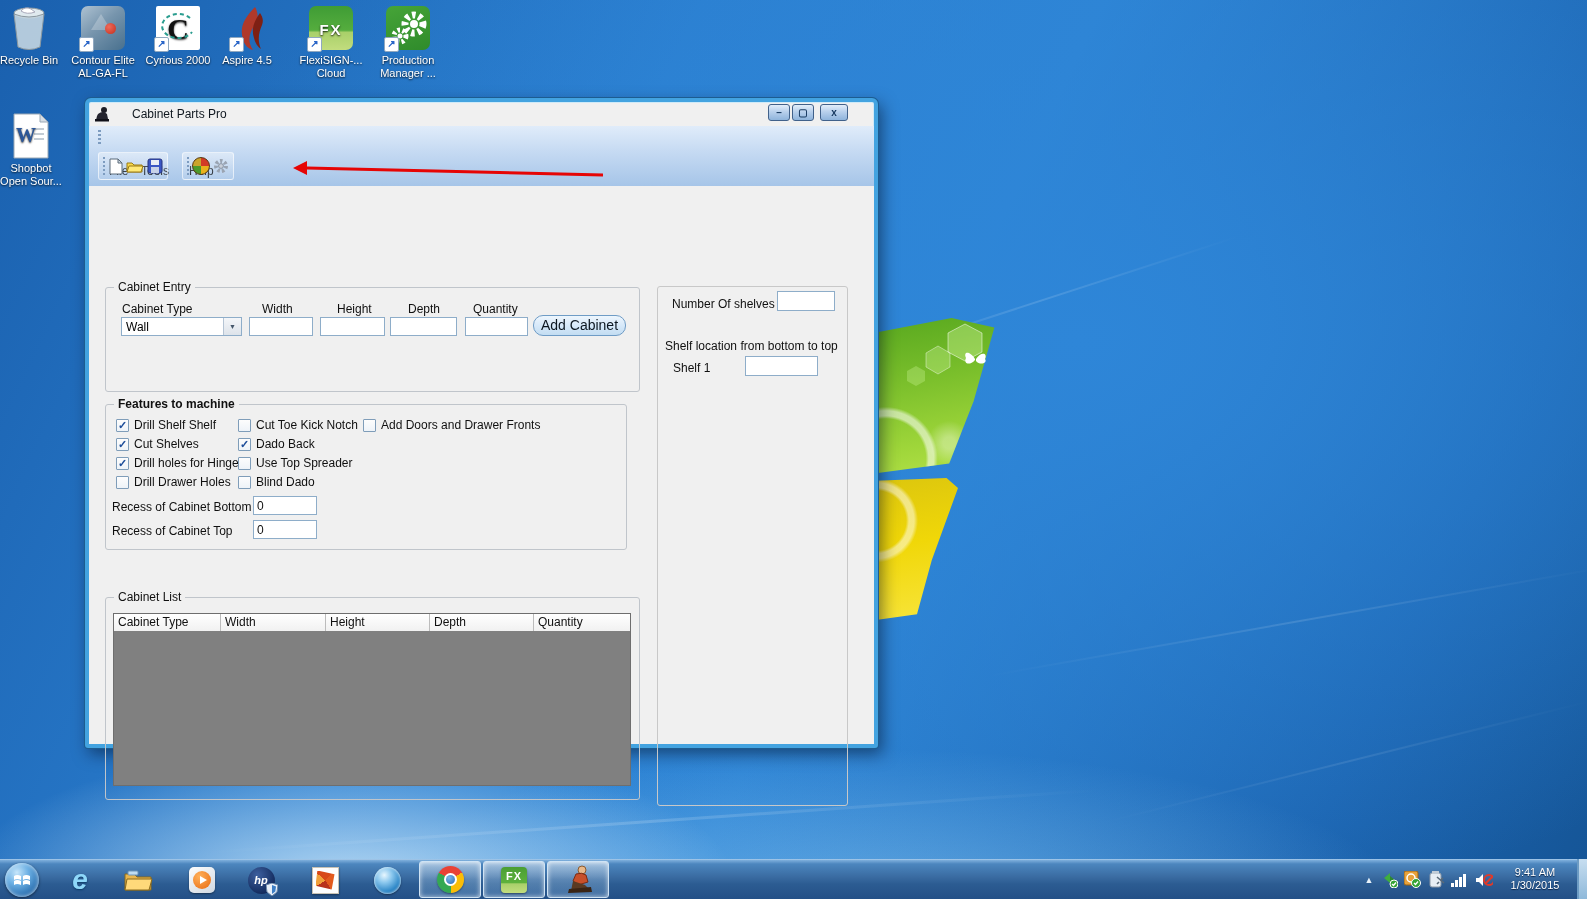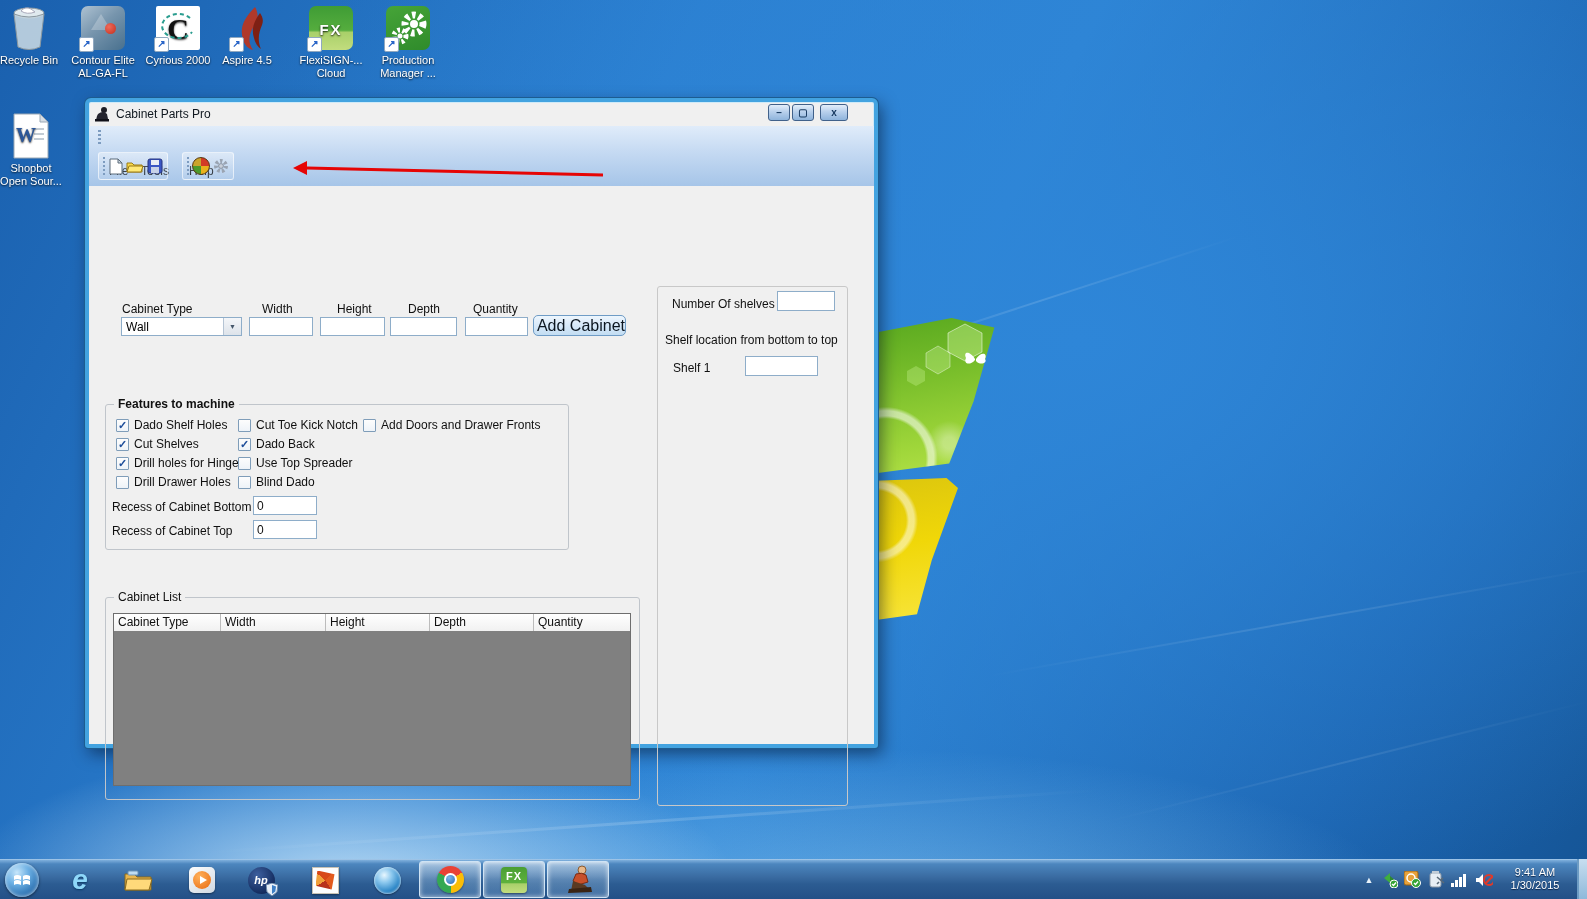--- a/index.html
+++ b/index.html
@@ -40,21 +40,21 @@
     color:#2a66c8;font-size:10px;line-height:12px;font-weight:bold;text-shadow:none;}
   .sq{border-radius:7px;width:44px;height:44px;display:flex;align-items:center;justify-content:center;}
 
   
   .window{position:absolute;left:85px;top:98px;width:793px;height:650px;box-sizing:border-box;
     border:4px solid #43a3e0;border-radius:6px 6px 3px 3px;background:#f0f0f0;
     box-shadow:0 0 0 1px #1c5c90, 4px 6px 16px rgba(0,10,30,.5), inset 0 0 0 1px #cfeaf8;}
   .titlebar{position:absolute;left:0;top:0;width:785px;height:24px;
     background:linear-gradient(180deg,#9dc0e4 0%,#central 0%,#6f9ed2 45%,#5382ba 100%);
     border-bottom:1px solid #476f9e;border-radius:2px 2px 0 0;display:flex;align-items:center;}
-  .title-text{font-size:12px;color:#101820;margin-left:6px;}
+  .title-text{font-size:12px;color:#101820;margin-left:22px;}
   .winbtn{position:absolute;top:2px;height:17px;box-sizing:border-box;border:1px solid #41618a;border-radius:3px;
     background:linear-gradient(180deg,#e3eefa 0%,#b8d0ec 45%,#8fb4dc 100%);
     color:#16385f;font-size:10px;font-weight:bold;text-align:center;line-height:15px;}
   .menustrip{position:absolute;left:0;top:24px;width:785px;height:60px;
     background:linear-gradient(180deg,#e0ecfa 0%,#c4d9f2 45%,#a6c5e8 100%);}
   .menuitem{position:absolute;top:5px;font-size:12px;color:#101820;padding:1px 4px;margin-top:32px;}
   .grip{position:absolute;width:3px;height:18px;background:repeating-linear-gradient(180deg,#7d9cc0 0 2px,rgba(0,0,0,0) 2px 4px);}
   .tbpanel{position:absolute;top:26px;height:28px;border:1px solid rgba(255,255,255,.6);border-radius:3px;
     background:linear-gradient(180deg,rgba(255,255,255,.4),rgba(255,255,255,.08));display:flex;align-items:center;gap:3px;padding:0 4px;box-sizing:border-box;}
   .tbtn{width:20px;height:20px;display:flex;align-items:center;justify-content:center;}
@@ -62,21 +62,21 @@
   .client{position:absolute;left:0;top:84px;width:785px;height:558px;background:#f0f0f0;}
   .group{position:absolute;box-sizing:border-box;border:1px solid #c0c5cb;border-radius:3px;}
   .gtitle{position:absolute;top:-8px;left:8px;background:#f0f0f0;padding:0 4px;font-size:12px;color:#101010;}
   .lbl{position:absolute;font-size:12px;color:#101010;white-space:nowrap;}
   .tbox{position:absolute;box-sizing:border-box;border:1px solid #8eadc9;background:#fff;font-size:12px;color:#101010;
     padding:0 3px;font-family:"Liberation Sans",sans-serif;}
   .combo{position:absolute;box-sizing:border-box;border:1px solid #8eadc9;background:#fff;font-size:12px;display:flex;align-items:center;}
   .combo .val{flex:1;padding-left:4px;}
   .combo .arrow{width:17px;height:100%;border-left:1px solid #b5c4d4;display:flex;align-items:center;justify-content:center;
     background:linear-gradient(180deg,#f4f6f9,#dde3ea);font-size:7px;color:#44566a;}
-  .btn{position:absolute;box-sizing:border-box;border:1px solid #6f9cc6;border-radius:5px;text-align:right;font-size:16px;color:#0c1620;
+  .btn{position:absolute;box-sizing:border-box;border:1px solid #6f9cc6;border-radius:10px;text-align:center;font-size:14px;color:#0c1620;
     background:linear-gradient(180deg,#eef6fd 0%,#d9eafa 45%,#c3ddf2 100%);}
   .btn-disabled{position:absolute;box-sizing:border-box;border:1px solid #b9b9b9;border-radius:2px;text-align:center;
     font-size:12px;font-weight:bold;color:#a2a2a2;
     background:linear-gradient(180deg,#f6f6f6 0%,#e8e8e8 45%,#d4d4d4 100%);}
   .cbrow{position:absolute;display:flex;align-items:center;gap:5px;}
   .cbx{width:13px;height:13px;box-sizing:border-box;border:1px solid #7f9db9;border-radius:1px;
     background:linear-gradient(180deg,#fdfdfd,#eef3f8);font-size:11px;font-weight:bold;color:#1e4e9a;
     line-height:11px;text-align:center;}
   .cblabel{font-size:12px;color:#101010;white-space:nowrap;}
   .lvheader{display:flex;box-sizing:border-box;height:17px;background:linear-gradient(180deg,#ffffff,#f1f1f1);}
@@ -269,48 +269,51 @@
           <svg width="16" height="16">
             <circle cx="8" cy="8" r="5" fill="none" stroke="#9aa4b2" stroke-width="4" stroke-dasharray="2.4 2"></circle>
             <circle cx="8" cy="8" r="2.4" fill="#c8cfd9" stroke="#8893a2"></circle>
           </svg>
         </div>
       </div>
     </div>
 
     <div class="client">
 
+      <div class="group" style="left:16px;top:101px;width:535px;height:105px;">
+        <span class="gtitle">Cabinet Entry</span>
+      </div>
       <span class="lbl" style="left:33px;top:116px;">Cabinet Type</span>
       <div class="combo" style="left:32px;top:131px;width:121px;height:19px;">
         <span class="val">Wall</span>
         <span class="arrow">▼</span>
       </div>
       <span class="lbl" style="left:173px;top:116px;">Width</span>
       <input class="tbox" style="left: 160px; top: 131px; width: 64px; height: 19px;" value="">
       <span class="lbl" style="left:248px;top:116px;">Height</span>
       <input class="tbox" style="left: 231px; top: 131px; width: 65px; height: 19px;" value="">
       <span class="lbl" style="left:319px;top:116px;">Depth</span>
       <input class="tbox" style="left: 301px; top: 131px; width: 67px; height: 19px;" value="">
       <span class="lbl" style="left:384px;top:116px;">Quantity</span>
       <input class="tbox" style="left: 376px; top: 131px; width: 63px; height: 19px;" value="">
       <div class="btn" style="left:444px;top:129px;width:93px;height:21px;line-height:19px;">Add Cabinet</div>
 
       <div class="group" style="left:568px;top:100px;width:191px;height:520px;border-color:#c8c8c8;"></div>
       <span class="lbl" style="left:583px;top:111px;">Number Of shelves</span>
       <input class="tbox" style="left: 688px; top: 105px; width: 58px; height: 20px;" value="">
-      <span class="lbl" style="left:576px;top:147px;">Shelf location from bottom to top</span>
+      <span class="lbl" style="left:576px;top:153px;">Shelf location from bottom to top</span>
       <span class="lbl" style="left:584px;top:175px;">Shelf 1</span>
       <input class="tbox" style="left: 656px; top: 170px; width: 73px; height: 20px;" value="">
 
-      <div class="group" style="left:16px;top:218px;width:464px;height:146px;">
+      <div class="group" style="left:16px;top:218px;width:522px;height:146px;">
         <span class="gtitle" style="font-weight:bold;">Features to machine</span>
       </div>
       <div class="cbrow" style="left:27px;top:232px;">
         <span class="cbx">✓</span>
-        <span class="cblabel">Dado Shelf Holes</span>
+        <span class="cblabel">Drill Shelf Shelf</span>
       </div>
       <div class="cbrow" style="left:27px;top:251px;">
         <span class="cbx">✓</span>
         <span class="cblabel">Cut Shelves</span>
       </div>
       <div class="cbrow" style="left:27px;top:270px;">
         <span class="cbx">✓</span>
         <span class="cblabel">Drill holes for Hinges</span>
       </div>
       <div class="cbrow" style="left:27px;top:289px;">

